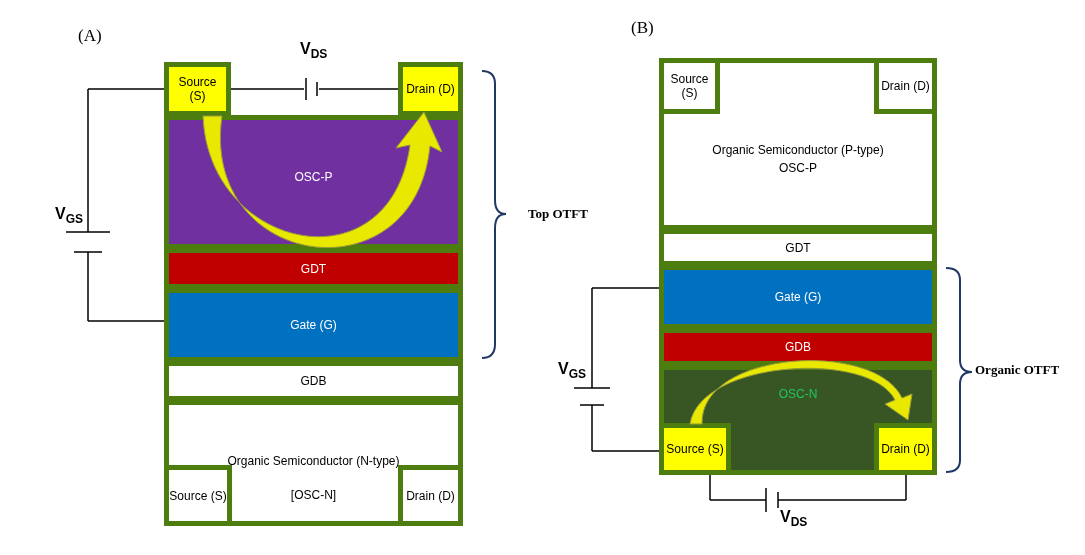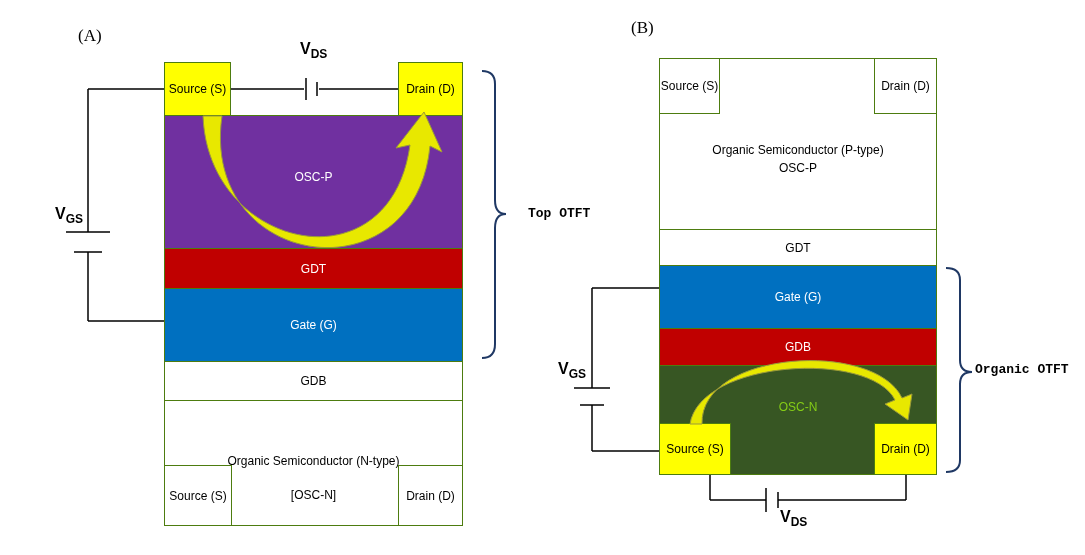--- a/index.html
+++ b/index.html
@@ -1,21 +1,21 @@
 <!DOCTYPE html>
 <html><head>
 <meta charset="utf-8">
 <style>
   html, body { margin:0; padding:0; background:#ffffff; }
   body { width:1085px; height:555px; position:relative; overflow:hidden; font-family:"Liberation Sans", sans-serif; }
   .lbl { position:absolute; font-family:"Liberation Serif", serif; font-size:17px; color:#000; }
-  .box { position:absolute; box-sizing:border-box; border:1px solid #4d7c0f; display:flex; align-items:center; justify-content:center; text-align:center; font-family:"Liberation Sans", sans-serif; font-size:12px; color:#000; }
+  .box { position:absolute; box-sizing:border-box; border:5px solid #4d7c0f; display:flex; align-items:center; justify-content:center; text-align:center; font-family:"Liberation Sans", sans-serif; font-size:12px; color:#000; }
   .vl { font-family:"Liberation Sans", sans-serif; font-weight:bold; font-size:16px; position:absolute; }
   .vl sub { font-size:12px; vertical-align:-4px; }
-  .brace-lbl { position:absolute; font-weight:bold; font-size:13px; font-family:Liberation Mono, monospace; }
+  .brace-lbl { position:absolute; font-weight:bold; font-size:13px; font-family:Liberation Serif, serif; }
   svg { position:absolute; left:0; top:0; }
 </style>
 </head>
 <body>
 
 <div class="lbl" style="left:78px;top:26px;">(A)</div>
 <div class="lbl" style="left:631px;top:18px;">(B)</div>
 
 <svg width="1085" height="555">
 
@@ -110,21 +110,21 @@
 <div class="box" style="left:659px;top:229px;width:278px;height:37px;background:#fff;">
   <span>GDT</span>
 </div>
 <div class="box" style="left:659px;top:265px;width:278px;height:64px;background:#0070c0;">
   <span style="color:#fff;">Gate (G)</span>
 </div>
 <div class="box" style="left:659px;top:328px;width:278px;height:38px;background:#c00000;">
   <span style="color:#fff;">GDB</span>
 </div>
 <div class="box" style="left:659px;top:365px;width:278px;height:110px;background:#375623;align-items:flex-start;">
-  <span style="color:#84cc16;margin-top:34px;">OSC-N</span>
+  <span style="color:#22c55e;margin-top:17px;">OSC-N</span>
 </div>
 <div class="box" style="left:659px;top:423px;width:72px;height:52px;background:#ffff00;">
   <span>Source (S)</span>
 </div>
 <div class="box" style="left:874px;top:423px;width:63px;height:52px;background:#ffff00;">
   <span>Drain (D)</span>
 </div>
 
 <svg width="1085" height="555" style="pointer-events:none;">
   <path d="M690 424 C 700 360, 870 350, 895 400 L 885 404 L 908 420 L 912 394 L 902 398 C 875 340, 700 350, 702 424 Z" fill="#e8e800" stroke="#9a9a3a" stroke-width="1"></path>

